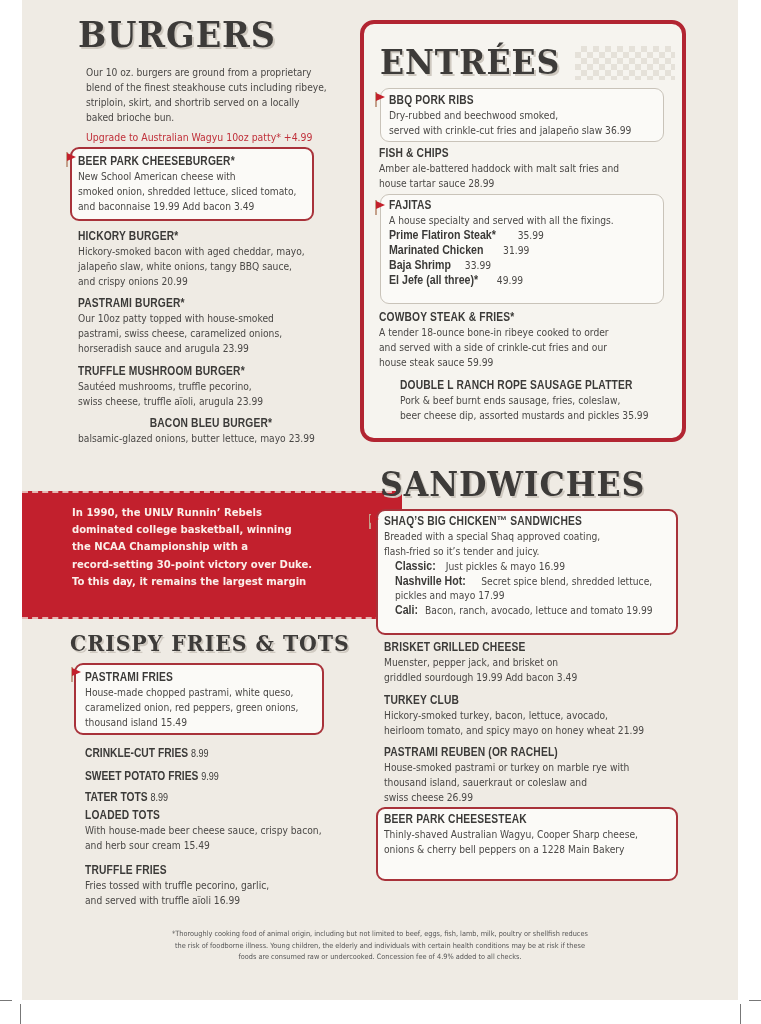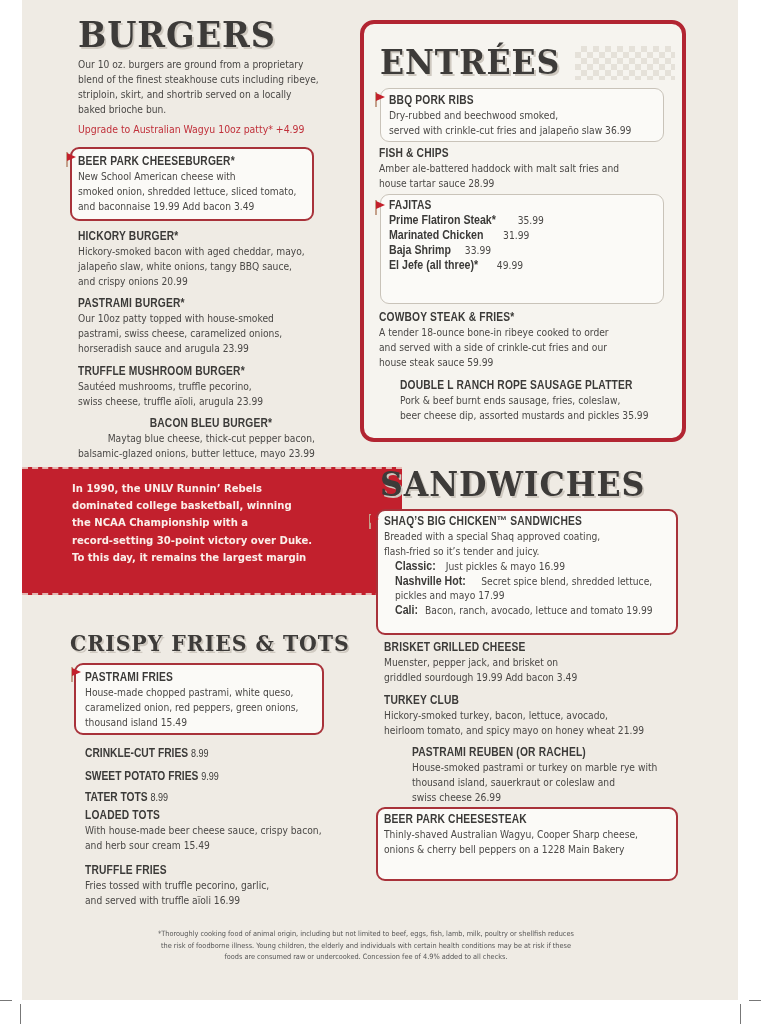--- a/index.html
+++ b/index.html
@@ -13,21 +13,21 @@
     position: absolute; left: 22px; top: 0; width: 716px; height: 1000px;
     background: #efebe4;
   }
   .crop { position: absolute; background: #777; }
   .h1 {
     position: absolute; font-family: "DejaVu Serif", serif; font-weight: bold;
     color: #3d3b39; letter-spacing: 1px; margin: 0;
     text-shadow: 2px 2px 0 #cfc9c0;
     transform-origin: left top;
   }
-  .t { position: absolute; font-size: 10.4px; line-height: 15px; color: #444; margin: 0; }
+  .t { position: absolute; font-size: 10.4px; line-height: 15px; color: #444; margin: 8px; }
   .name {
     display: block; font-family: "Liberation Sans Narrow", "Liberation Sans", sans-serif;
     font-weight: bold; font-size: 12.5px; line-height: 16px; color: #3b3a38;
     transform: scaleX(0.82); transform-origin: left center; white-space: nowrap; letter-spacing: 0.2px;
   }
   .desc { display: block; font-size: 10.2px; line-height: 15px; color: #4a4846; white-space: nowrap; }
   .item { position: absolute; }
   .boxed {
     position: absolute; border: 2px solid #a8323a; border-radius: 9px;
     background: #fbfaf7;
@@ -52,35 +52,35 @@
     border: 4px solid #b22532; border-radius: 14px; background: #f6f4ef;
   }
   .checker {
     position: absolute; left: 575px; top: 46px; width: 100px; height: 34px;
     background-image:
       linear-gradient(45deg, #e2ddd4 25%, transparent 25%, transparent 75%, #e2ddd4 75%),
       linear-gradient(45deg, #e2ddd4 25%, transparent 25%, transparent 75%, #e2ddd4 75%);
     background-size: 12px 12px; background-position: 0 0, 6px 6px; opacity: 0.8;
   }
   .rebels {
-    position: absolute; left: 22px; top: 467px; width: 380px; height: 124px;
+    position: absolute; left: 22px; top: 491px; width: 380px; height: 124px;
     background: #c2202d;
     border-top: 2px dashed #e4b7b2; border-bottom: 2px dashed #e4b7b2;
   }
   .rebels p {
     position: absolute; left: 50px; top: 11px; margin: 0; color: #fbeee9;
     font-weight: bold; font-size: 11.2px; line-height: 17.2px; white-space: nowrap;
   }
   .sub { display: block; white-space: nowrap; font-size: 10.2px; line-height: 15px; color: #4a4846; }
   .sub b {
     font-family: "Liberation Sans Narrow", "Liberation Sans", sans-serif; font-size: 12.5px;
     color: #3b3a38; display: inline-block; transform: scaleX(0.85); transform-origin: left center;
   }
   .fine {
-    position: absolute; left: 106px; top: 928px; width: 520px; text-align: center;
+    position: absolute; left: 120px; top: 928px; width: 520px; text-align: center;
     font-size: 7.3px; line-height: 11.5px; color: #555;
   }
   .inline-name {
     font-family: "Liberation Sans Narrow", "Liberation Sans", sans-serif; font-weight: bold;
     font-size: 12.5px; color: #3b3a38; display: inline-block; transform: scaleX(0.82);
     transform-origin: left center; white-space: nowrap;
   }
 </style>
 </head>
 <body>
@@ -126,21 +126,20 @@
 </div>
 
 <div class="item" style="left:78px;top:363px;">
   <span class="name">TRUFFLE MUSHROOM BURGER*</span>
   <span class="desc">Sautéed mushrooms, truffle pecorino,</span>
   <span class="desc">swiss cheese, truffle aïoli, arugula 23.99</span>
 </div>
 
 <div class="item" style="left:78px;top:415px;text-align:right;">
   <span class="name">BACON BLEU BURGER*</span>
-  <span class="desc">Maytag blue cheese, thick-cut pepper bacon,</span>
   <span class="desc">balsamic-glazed onions, butter lettuce, mayo 23.99</span>
 </div>
 
 <div class="rebels">
   <p>
     <span style="display:block">In 1990, the UNLV Runnin’ Rebels</span>
     <span style="display:block">dominated college basketball, winning</span>
     <span style="display:block">the NCAA Championship with a</span>
     <span style="display:block">record-setting 30-point victory over Duke.</span>
     <span style="display:block">To this day, it remains the largest margin</span>
@@ -193,20 +192,21 @@
 <div class="item" style="left:379px;top:145px;">
   <span class="name">FISH &amp; CHIPS</span>
   <span class="desc">Amber ale-battered haddock with malt salt fries and</span>
   <span class="desc">house tartar sauce 28.99</span>
 </div>
 
 <div class="boxed-grey" style="left:380px;top:194px;width:282px;height:108px;"></div>
 <div class="flag" style="left:374px;top:200px;"></div>
 <div class="item" style="left:389px;top:197px;">
   <span class="name">FAJITAS</span>
+  <span class="desc">A house specialty and served with all the fixings.</span>
   <span class="sub"><b>Prime Flatiron Steak*</b> <span>35.99</span></span>
   <span class="sub"><b>Marinated Chicken</b> <span>31.99</span></span>
   <span class="sub"><b>Baja Shrimp</b> <span>33.99</span></span>
   <span class="sub"><b>El Jefe (all three)*</b> <span>49.99</span></span>
 </div>
 
 <div class="item" style="left:379px;top:309px;">
   <span class="name">COWBOY STEAK &amp; FRIES*</span>
   <span class="desc">A tender 18-ounce bone-in ribeye cooked to order</span>
   <span class="desc">and served with a side of crinkle-cut fries and our</span>
@@ -240,21 +240,21 @@
   <span class="desc">Muenster, pepper jack, and brisket on</span>
   <span class="desc">griddled sourdough 19.99 Add bacon 3.49</span>
 </div>
 
 <div class="item" style="left:384px;top:692px;">
   <span class="name">TURKEY CLUB</span>
   <span class="desc">Hickory-smoked turkey, bacon, lettuce, avocado,</span>
   <span class="desc">heirloom tomato, and spicy mayo on honey wheat 21.99</span>
 </div>
 
-<div class="item" style="left:384px;top:744px;margin-left:28px;">
+<div class="item" style="left:384px;top:744px;">
   <span class="name">PASTRAMI REUBEN (OR RACHEL)</span>
   <span class="desc">House-smoked pastrami or turkey on marble rye with</span>
   <span class="desc">thousand island, sauerkraut or coleslaw and</span>
   <span class="desc">swiss cheese 26.99</span>
 </div>
 
 <div class="boxed" style="left:376px;top:807px;width:298px;height:70px;"></div>
 <div class="item" style="left:384px;top:811px;">
   <span class="name">BEER PARK CHEESESTEAK</span>
   <span class="desc">Thinly-shaved Australian Wagyu, Cooper Sharp cheese,</span>

